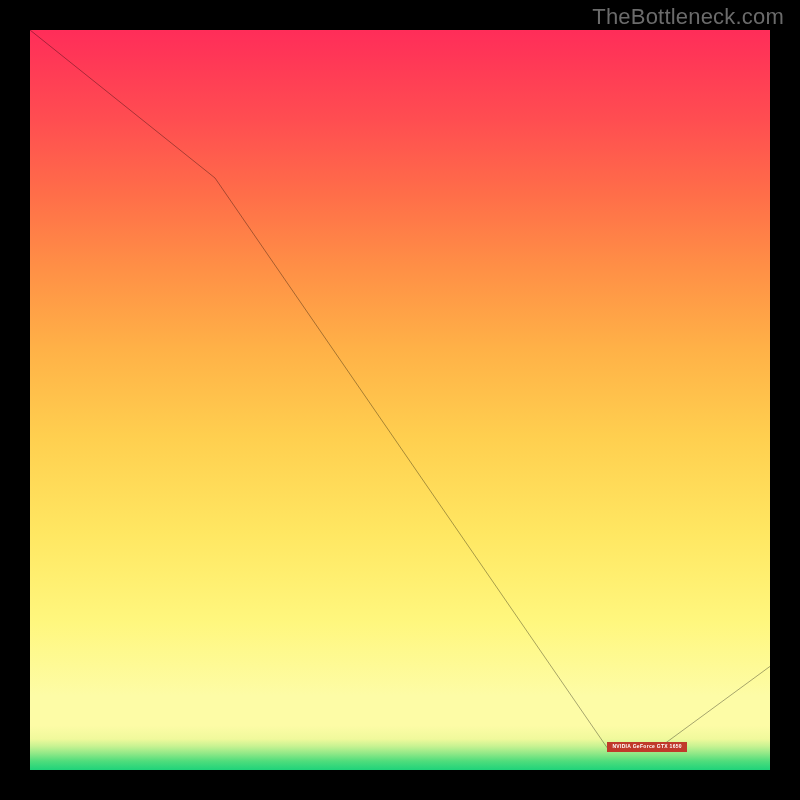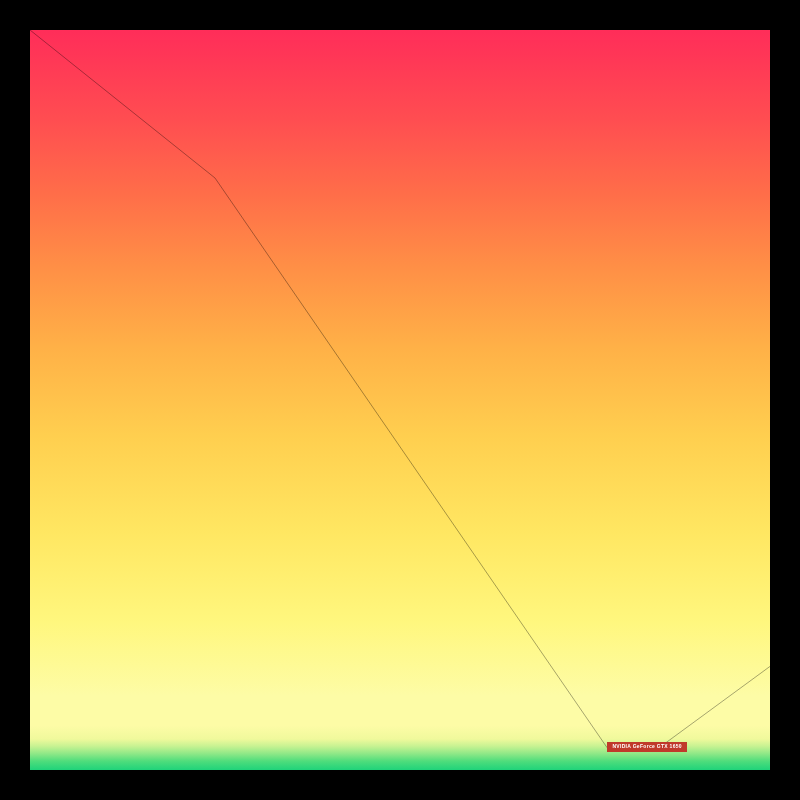--- a/index.html
+++ b/index.html
@@ -74,20 +74,21 @@
     align-items: center;
     justify-content: center;
     box-sizing: border-box;
   }
 </style>
 </head>
 <body>
 
 <div class="wrap">
 
+  <div class="attribution">TheBottleneck.com</div>
 
   <div class="plot-area">
 
     <svg class="curve" viewBox="0 0 100 100" preserveAspectRatio="none">
 
       <path d="M 0 0 L 25 20 L 78 97 L 85 97 L 100 86" fill="none" stroke="#000000" stroke-width="0.35" vector-effect="non-scaling-stroke"></path>
     </svg>
 
     <div class="marker-label" style="left: calc(78% - 0px); top: calc(97% - 6px);">NVIDIA GeForce GTX 1650</div>
 

